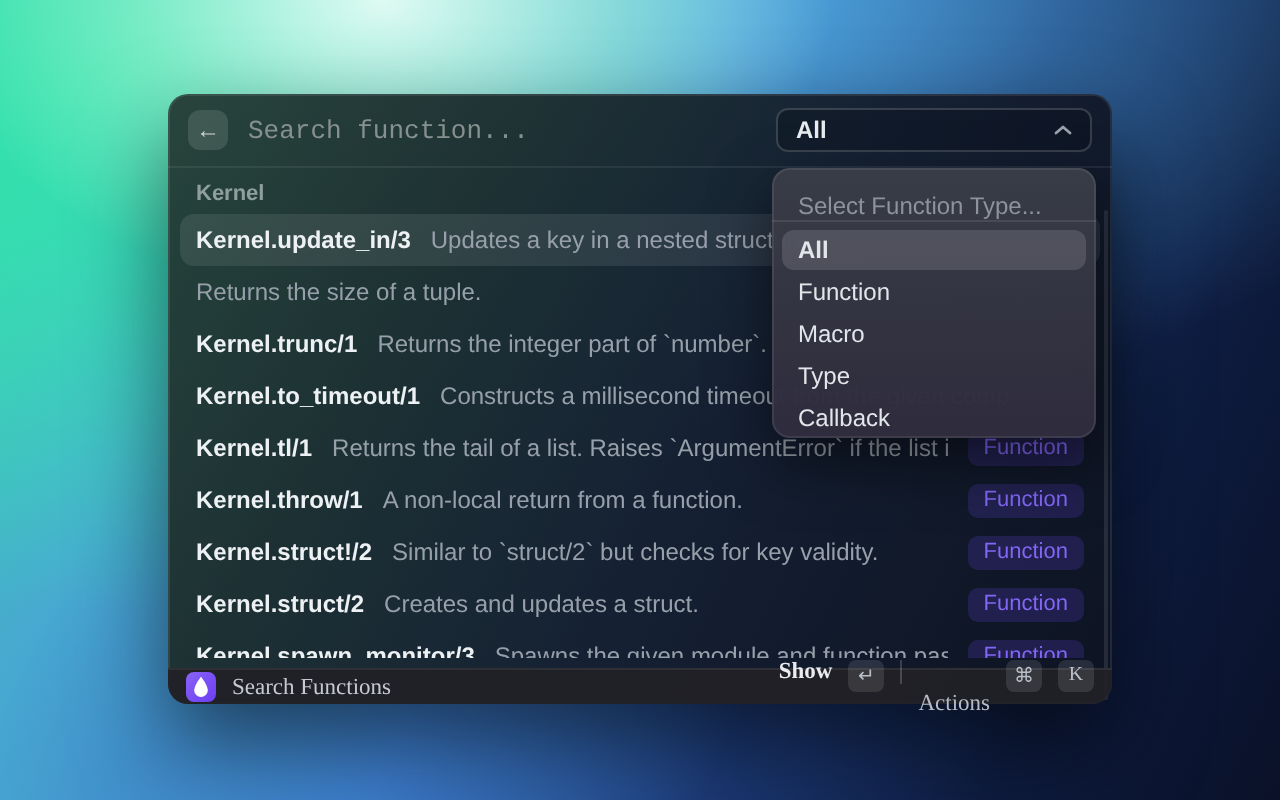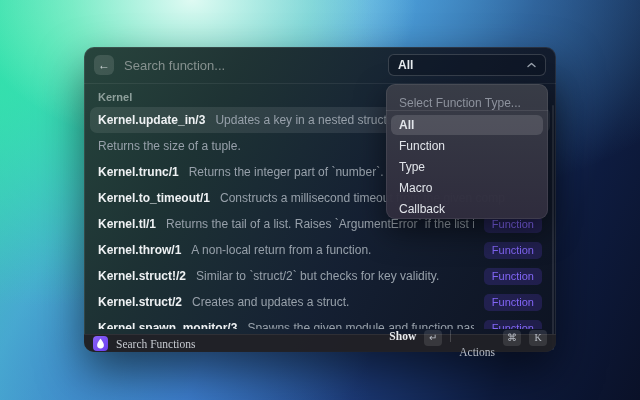--- a/index.html
+++ b/index.html
@@ -23,21 +23,21 @@
   }
 
   .header { position: absolute; top: 0; left: 0; right: 0; height: 36px; display: flex; align-items: center; padding: 0 10px; gap: 10px; }
   .back-btn {
     width: 20px; height: 20px; border-radius: 6px; flex: 0 0 auto;
     background: rgba(255,255,255,0.12); color: #cdd5d5;
     display: flex; align-items: center; justify-content: center; font-size: 12px; line-height: 1;
   }
   .search-input {
     flex: 1; background: transparent; border: none; outline: none;
-    font-family: Liberation Sans, sans-serif; font-size: 13px; color: #e4e8e9;
+    font-family: Liberation Mono, monospace; font-size: 13px; color: #e4e8e9;
   }
   .search-input::placeholder { color: #86918f; }
   .type-select {
     flex: 0 0 auto; width: 158px; height: 22px; border-radius: 6px;
     border: 1px solid rgba(255,255,255,0.17); background: rgba(9,15,26,0.35);
     display: flex; align-items: center; justify-content: space-between; padding: 0 9px;
     font-size: 12px; font-weight: bold; color: #e9edf0;
   }
   .chevron { display: flex; align-items: center; color: #9aa2ad; }
   .header-sep { position: absolute; top: 36px; left: 0; right: 0; height: 1px; background: rgba(255,255,255,0.07); }
@@ -165,22 +165,22 @@
 
   <div class="dropdown">
     <div class="dropdown-search">
       <span class="caret"></span>
       <input class="dropdown-search-input" type="text" placeholder="Select Function Type..." style="">
     </div>
     <div class="dropdown-sep"></div>
     <div class="options" id="options-container">
         <div class="option selected">All</div>
         <div class="option">Function</div>
+        <div class="option">Macro</div>
         <div class="option">Type</div>
-        <div class="option">Macro</div>
         <div class="option">Callback</div>
       </div>
   </div>
 
   <div class="footer">
     <div class="app-icon">
       <svg width="9" height="11" viewBox="0 0 10 13">
           <path d="M5 0.5 C5 0.5 1 5.5 1 8.4 a4 4 0 0 0 8 0 C9 5.5 5 0.5 5 0.5 Z" fill="#ffffff"></path>
         </svg>
     </div>

